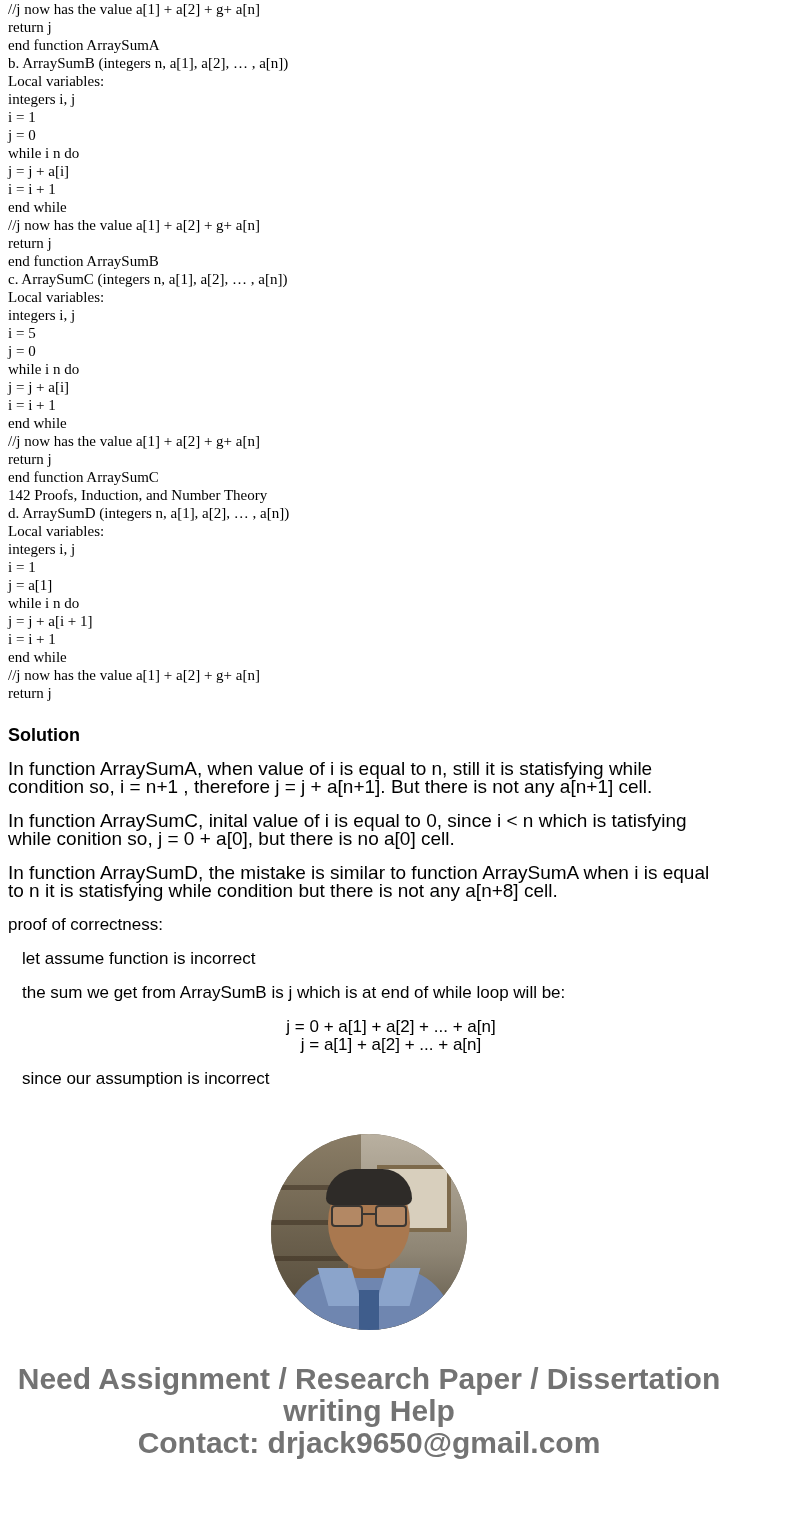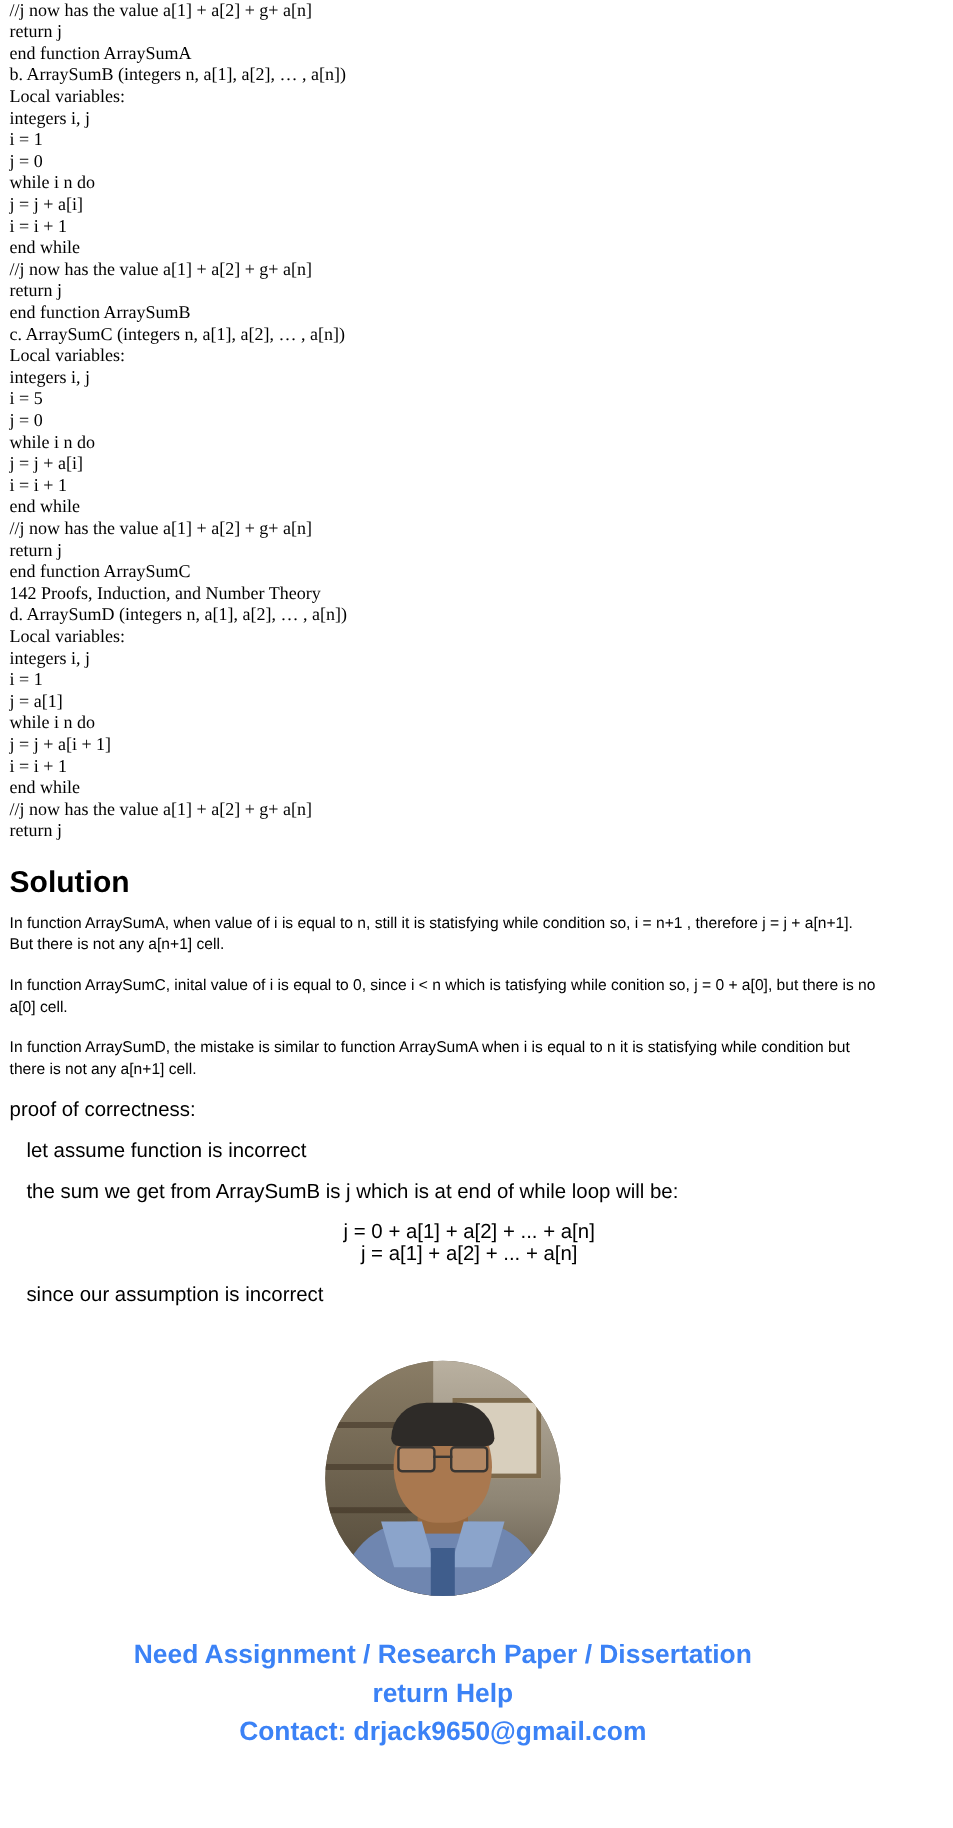--- a/index.html
+++ b/index.html
@@ -26,27 +26,27 @@
   .code-line {
     white-space: pre-wrap;
     margin: 0;
     padding: 0;
     font-size: 15px;
     line-height: 18px;
   }
   .heading {
     font-family: "Liberation Sans", sans-serif;
     font-weight: bold;
-    font-size: 25px;
+    font-size: 18px;
     margin: 22px 0 14px 0;
     line-height: 22px;
   }
   .para {
     font-family: "Liberation Sans", sans-serif;
-    font-size: 13px;
+    font-size: 19px;
     line-height: 18px;
     margin: 0 0 16px 0;
   }
   .proof-block {
     font-family: "Liberation Sans", sans-serif;
     font-size: 17px;
     line-height: 18px;
     margin: 0;
   }
   .proof-line {
@@ -187,23 +187,23 @@
     bottom: 52px;
     width: 42px;
     height: 26px;
     background: #96683f;
   }
   .cta {
     margin-top: 34px;
     text-align: center;
     font-family: "Liberation Sans", sans-serif;
     font-weight: bold;
-    font-size: 22px;
+    font-size: 30px;
     line-height: 30px;
-    color: #3b82f6;
+    color: #737373;
   }
   .cta-line2 {
     margin-top: 2px;
   }
 </style>
 </head>
 <body>
 
 <div class="page">
 
@@ -246,21 +246,21 @@
     <div class="code-line">i = i + 1</div>
     <div class="code-line">end while</div>
     <div class="code-line">//j now has the value a[1] + a[2] + g+ a[n]</div>
     <div class="code-line">return j</div>
   </div>
 
   <h2 class="heading">Solution</h2>
 
   <p class="para">In function ArraySumA, when value of i is equal to n, still it is statisfying while condition so, i = n+1 , therefore j = j + a[n+1]. But there is not any a[n+1] cell.</p>
   <p class="para">In function ArraySumC, inital value of i is equal to 0, since i &lt; n which is tatisfying while conition so, j = 0 + a[0], but there is no a[0] cell.</p>
-  <p class="para">In function ArraySumD, the mistake is similar to function ArraySumA when i is equal to n it is statisfying while condition but there is not any a[n+1] cell.</p>
+  <p class="para">In function ArraySumD, the mistake is similar to function ArraySumA when i is equal to n it is statisfying while condition but there is not any a[n+8] cell.</p>
 
   <div class="proof-block">
     <div class="proof-line">proof of correctness:</div>
     <div class="proof-line indent1">let assume function is incorrect</div>
     <div class="proof-line indent1">the sum we get from ArraySumB is j which is at end of while loop will be:</div>
     <div class="proof-line indent2">j = 0 + a[1] + a[2] + ... + a[n]</div>
     <div class="proof-line indent2 last">j = a[1] + a[2] + ... + a[n]</div>
     <div class="proof-line indent1">since our assumption is incorrect</div>
   </div>
 
@@ -282,17 +282,17 @@
       <div class="glasses">
         <div class="lens l"></div>
         <div class="lens r"></div>
         <div class="bridge"></div>
       </div>
     </div>
   </div>
 
   <div class="cta">
     <div>Need Assignment / Research Paper / Dissertation</div>
-    <div class="cta-line2">return Help</div>
+    <div class="cta-line2">writing Help</div>
     <div class="cta-line2">Contact: drjack9650@gmail.com</div>
   </div>
 
 </div>
 
 </body></html>

